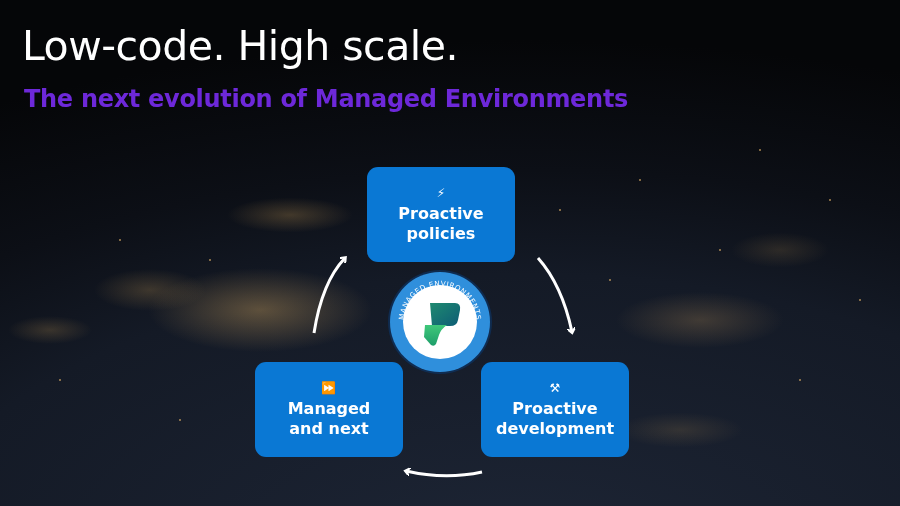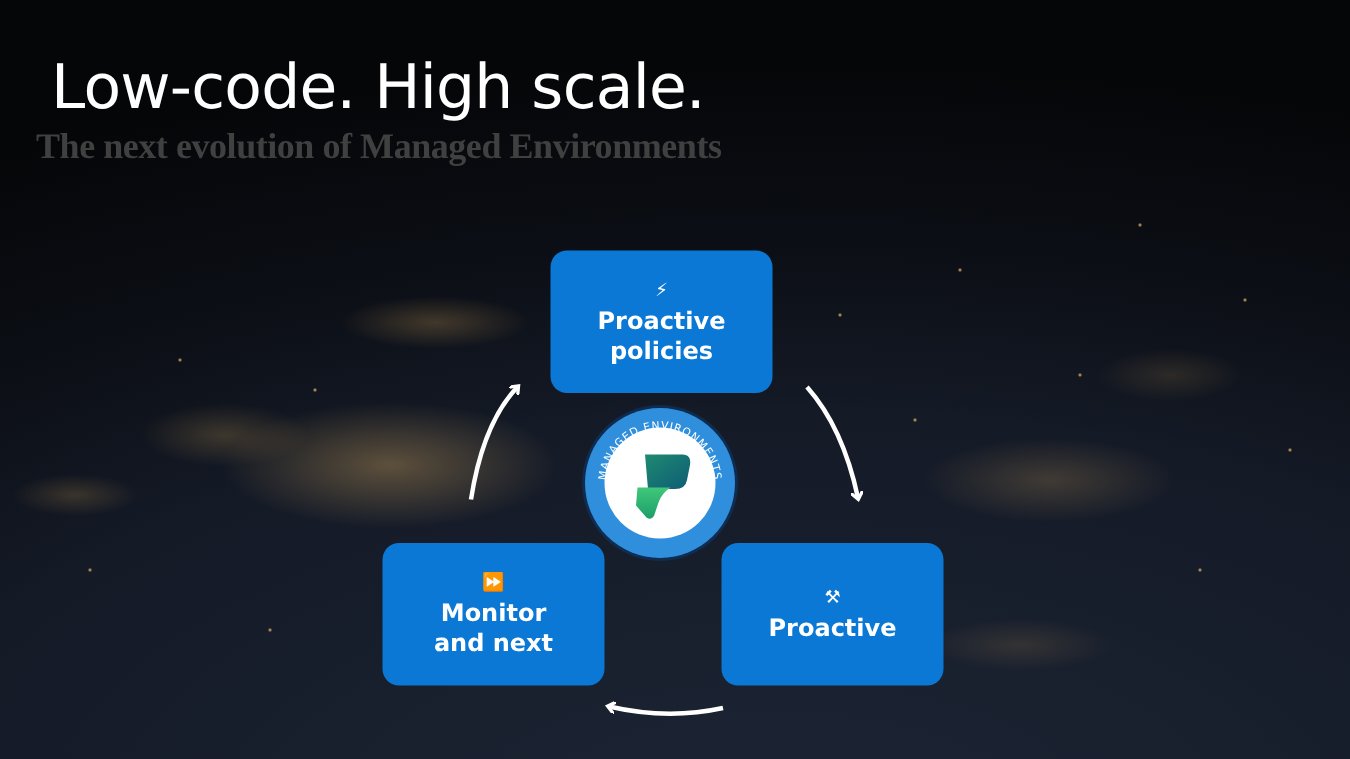--- a/index.html
+++ b/index.html
@@ -21,22 +21,22 @@
     radial-gradient(1.5px 1.5px at 560px 210px,#e9b86a,transparent),
     radial-gradient(1.5px 1.5px at 640px 180px,#e9b86a,transparent),
     radial-gradient(1.5px 1.5px at 760px 150px,#e9b86a,transparent),
     radial-gradient(1.5px 1.5px at 830px 200px,#e9b86a,transparent),
     radial-gradient(1.5px 1.5px at 720px 250px,#e9b86a,transparent),
     radial-gradient(1.5px 1.5px at 610px 280px,#e9b86a,transparent),
     radial-gradient(1.5px 1.5px at 60px 380px,#e9b86a,transparent),
     radial-gradient(1.5px 1.5px at 180px 420px,#e9b86a,transparent),
     radial-gradient(1.5px 1.5px at 800px 380px,#e9b86a,transparent),
     radial-gradient(1.5px 1.5px at 860px 300px,#e9b86a,transparent);}
-  .title{position:absolute;left:22px;top:22px;color:#fff;font-size:41px;font-weight:normal;letter-spacing:-0.5px;margin:12px;white-space:nowrap;}
-  .subtitle{position:absolute;left:24px;top:85px;color:#404040;font-size:24px;margin:0;letter-spacing:-0.3px;white-space:nowrap;font-family:Liberation Serif, serif;}
+  .title{position:absolute;left:22px;top:22px;color:#fff;font-size:41px;font-weight:normal;letter-spacing:-0.5px;margin:0;white-space:nowrap;}
+  .subtitle{position:absolute;left:24px;top:85px;color:#6d28d9;font-size:24px;margin:0;letter-spacing:-0.3px;white-space:nowrap;}
   .card{position:absolute;width:148px;height:95px;background:#0a78d4;border-radius:11px;color:#fff;display:flex;flex-direction:column;align-items:center;justify-content:center;text-align:center;font-weight:bold;font-size:16px;line-height:20px;}
   .card .ico{font-size:12px;line-height:14px;margin-bottom:4px;}
   .c1{left:367px;top:167px;}
   .c2{left:255px;top:362px;}
   .c3{left:481px;top:362px;}
   .badge{position:absolute;left:390px;top:272px;width:100px;height:100px;border-radius:50%;background:#2f8fdc;box-shadow:0 0 0 2px rgba(10,60,120,.5);}
   .badge-inner{position:absolute;left:13px;top:13px;width:74px;height:74px;border-radius:50%;background:#fff;}
   .arrows{position:absolute;inset:0;pointer-events:none;}
 </style>
 </head>
@@ -61,25 +61,26 @@
 
 <div class="card c1">
   <span class="ico">⚡</span>
   <span>Proactive</span>
   <span>policies</span>
 </div>
 
 <div class="card c3">
   <span class="ico">⚒</span>
   <span>Proactive</span>
+  <span>development</span>
 </div>
 
 <div class="card c2">
   <span class="ico">⏩</span>
-  <span>Monitor</span>
+  <span>Managed</span>
   <span>and next</span>
 </div>
 
 <div class="badge">
   <svg width="100" height="100" style="position:absolute;left:0;top:0">
     <defs>
         <path id="ring" d="M14,50 A36,36 0 0,1 86,50"></path>
       </defs>
     <text font-family="DejaVu Sans, sans-serif" font-size="7.2" fill="#fff" letter-spacing="0.6">
       <textPath href="#ring" startOffset="50%" text-anchor="middle">MANAGED ENVIRONMENTS</textPath>

